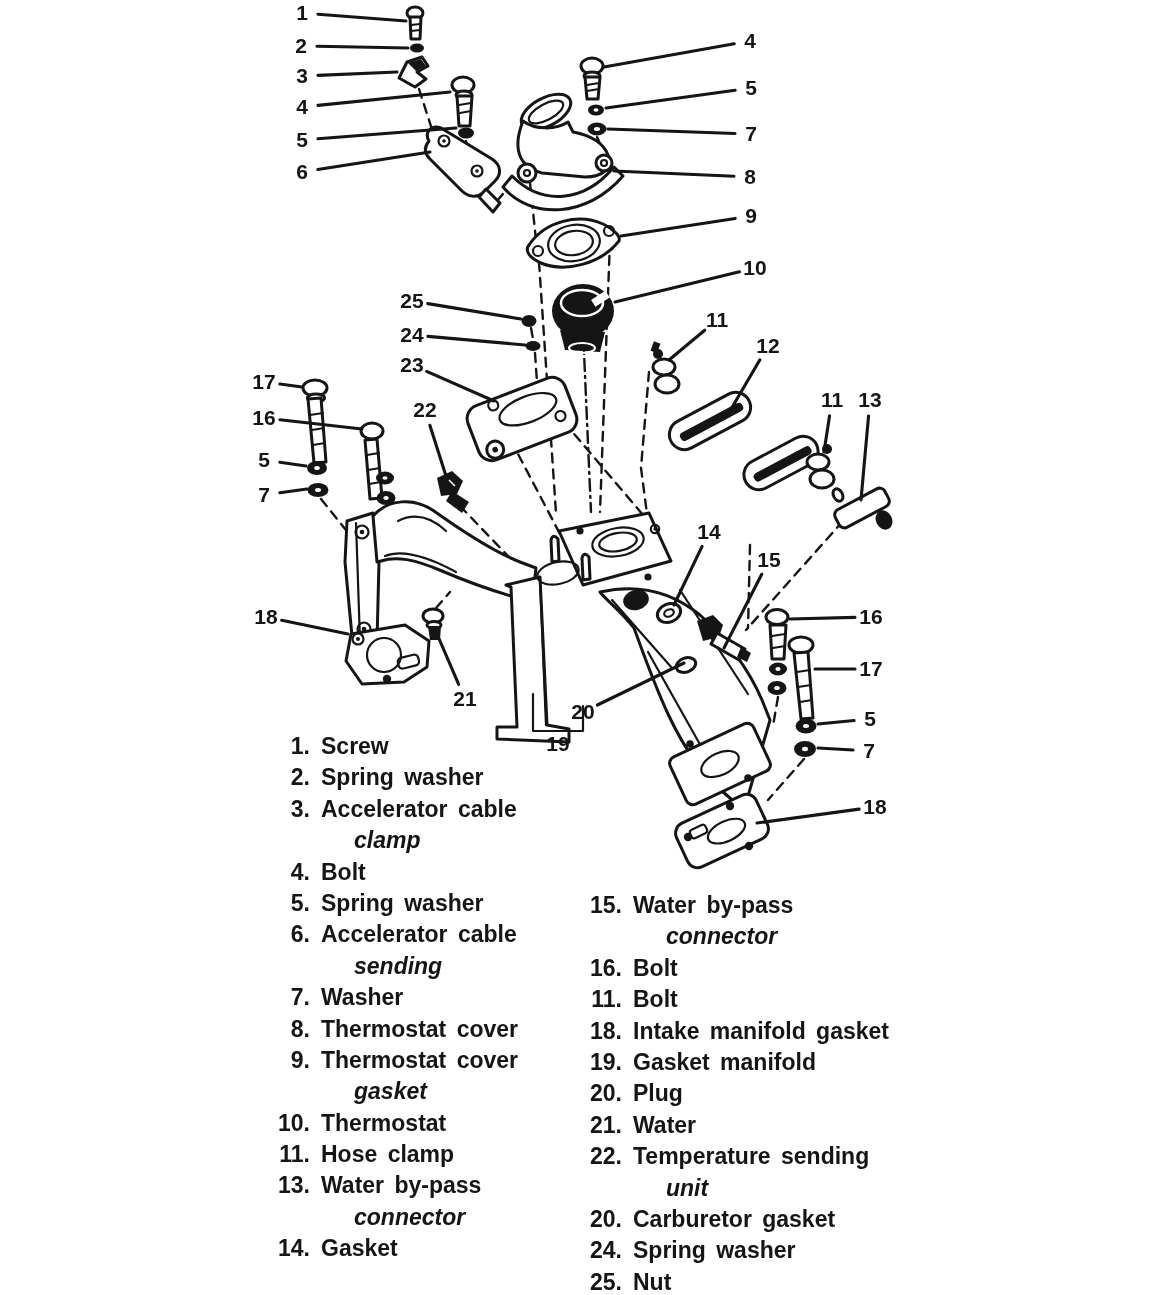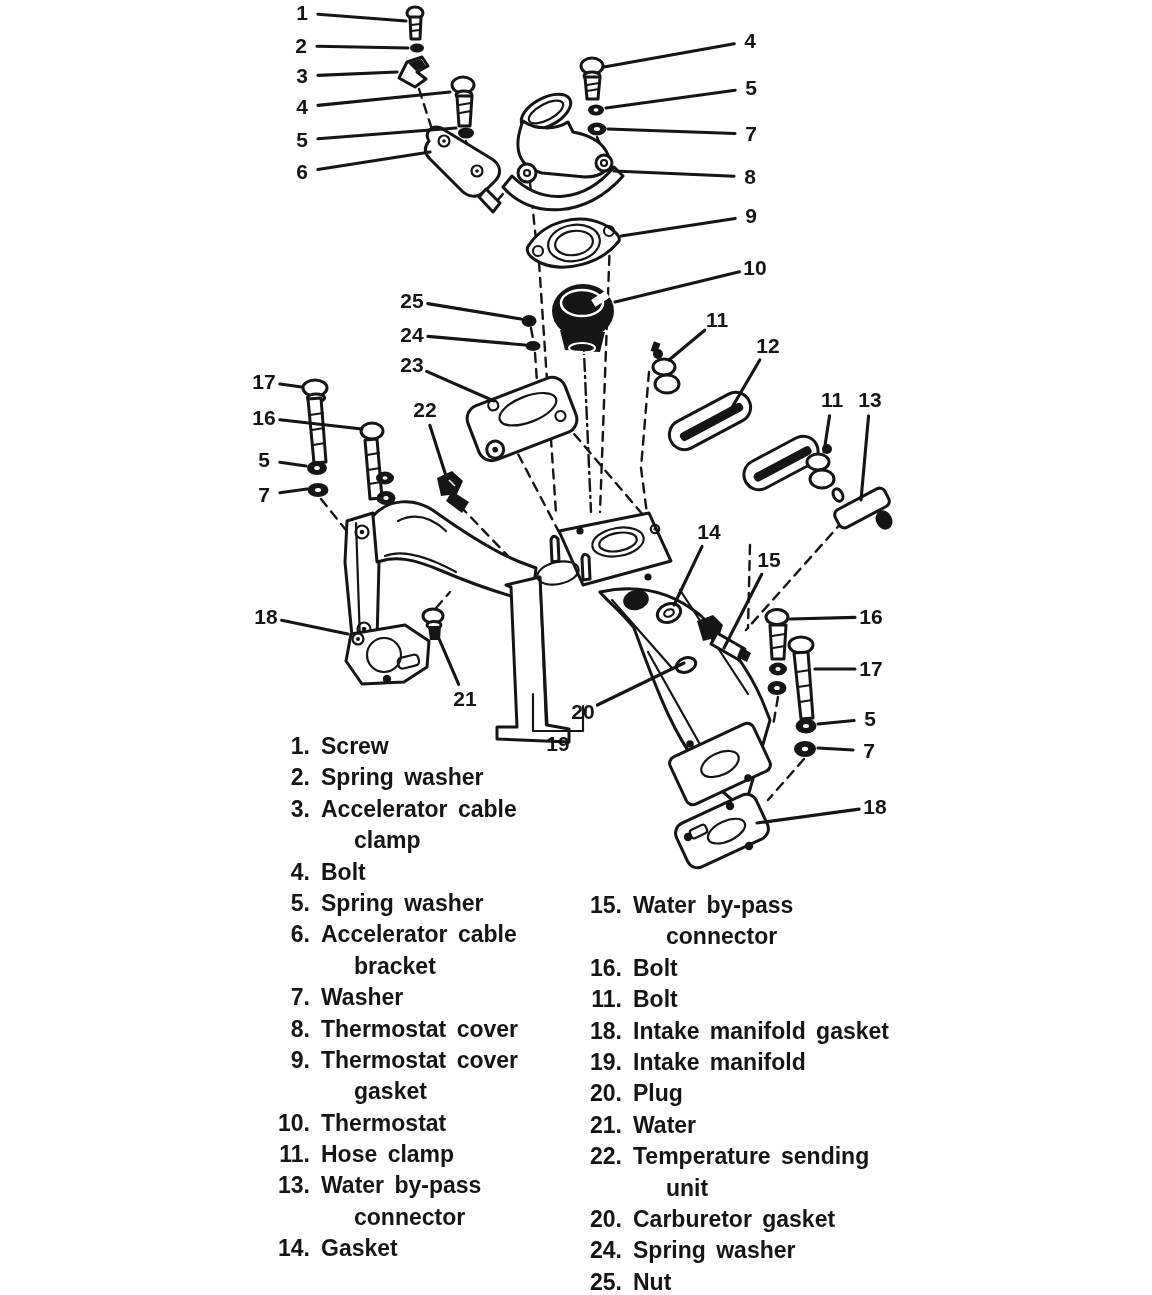--- a/index.html
+++ b/index.html
@@ -18,21 +18,21 @@
   .callout-num{font-family:"Liberation Sans",sans-serif;font-weight:bold;font-size:21px;
                fill:#151515;text-anchor:middle;}
 
   
   .legend-col{position:absolute;font-weight:bold;font-size:23px;color:#151515;
               word-spacing:4px;white-space:nowrap;}
   #col-left{left:264px;top:731px;}
   #col-right{left:576px;top:890px;}
   .row{height:31.4px;line-height:31.4px;display:flex;}
   .num{display:inline-block;width:46px;text-align:right;margin-right:11px;flex:0 0 46px;}
-  .cont{padding-left:90px;}
+  .cont{padding-left:90px;font-style:italic;}
 </style>
 </head>
 <body>
 
 <div class="page">
 
   <svg class="figure-svg" width="1152" height="1295" viewBox="0 0 1152 1295">
 
     <g>
       <path class="dash" d="M419,89 L437,145"></path>
@@ -404,21 +404,21 @@
       </div>
       <div class="row">
         <span class="num">5.</span>
         <span class="lbl">Spring washer</span>
       </div>
       <div class="row">
         <span class="num">6.</span>
         <span class="lbl">Accelerator cable</span>
       </div>
       <div class="row cont">
-        <span class="lbl">bracket</span>
+        <span class="lbl">sending</span>
       </div>
       <div class="row">
         <span class="num">7.</span>
         <span class="lbl">Washer</span>
       </div>
       <div class="row">
         <span class="num">8.</span>
         <span class="lbl">Thermostat cover</span>
       </div>
       <div class="row">
@@ -463,21 +463,21 @@
       <div class="row">
         <span class="num">11.</span>
         <span class="lbl">Bolt</span>
       </div>
       <div class="row">
         <span class="num">18.</span>
         <span class="lbl">Intake manifold gasket</span>
       </div>
       <div class="row">
         <span class="num">19.</span>
-        <span class="lbl">Intake manifold</span>
+        <span class="lbl">Gasket manifold</span>
       </div>
       <div class="row">
         <span class="num">20.</span>
         <span class="lbl">Plug</span>
       </div>
       <div class="row">
         <span class="num">21.</span>
         <span class="lbl">Water</span>
       </div>
       <div class="row">

